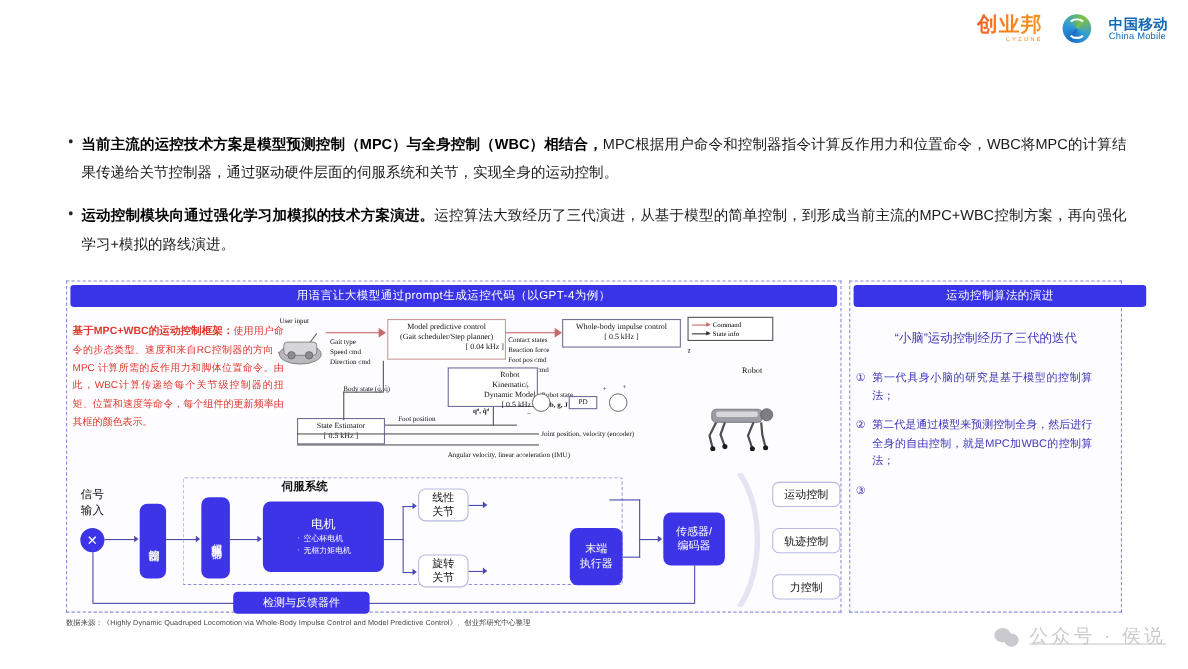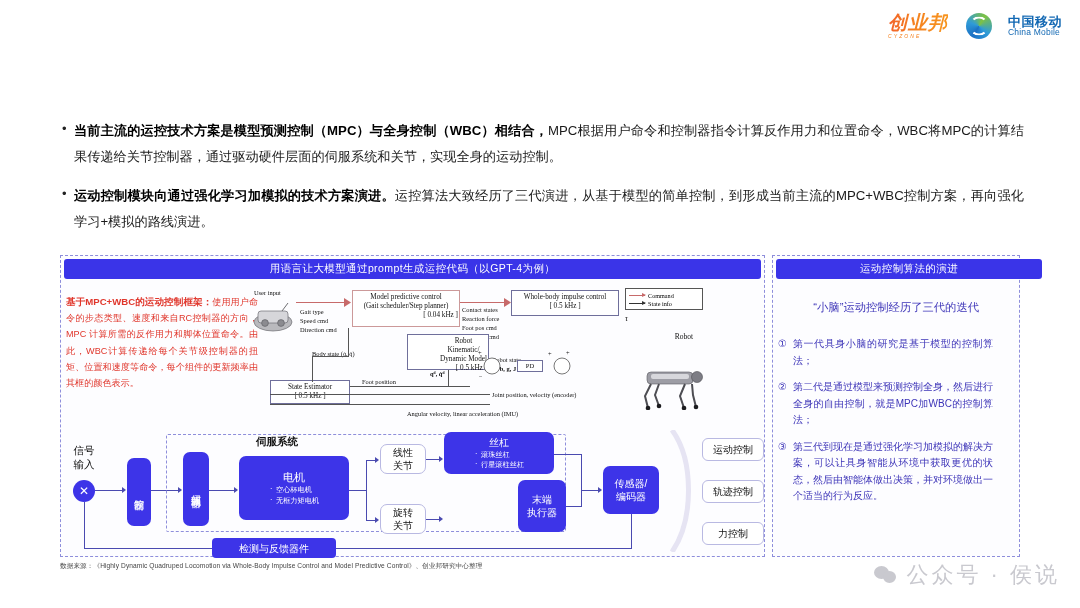--- a/index.html
+++ b/index.html
@@ -6,21 +6,21 @@
   html, body {
     width: 1080px; height: 608px;
     background: #ffffff;
     font-family: "Liberation Sans", "DejaVu Sans", sans-serif;
     overflow: hidden;
   }
   .slide { position: relative; width: 1080px; height: 608px; background:#fff; }
 
   
   .logos { position:absolute; top:13px; right:18px; display:flex; align-items:center; gap:18px; }
-  .logo-cyzone { display:flex; flex-direction:column; align-items:flex-start; line-height:1;font-style:italic; }
+  .logo-cyzone { display:flex; flex-direction:column; align-items:flex-end; line-height:1; }
   .logo-cyzone .cn {
     font-size:19px; font-weight:bold; letter-spacing:1px;
     background: linear-gradient(90deg,#f2622a 0%,#f58220 45%,#f7941d 100%);
     -webkit-background-clip:text; background-clip:text; color:transparent;
     font-family:"DejaVu Sans","Liberation Sans",sans-serif;
   }
   .logo-cyzone .en { font-size:5px; color:#f58220; letter-spacing:2.1px; margin-top:2px; }
   .logo-cmcc { display:flex; align-items:center; gap:16px; }
   .cmcc-mark { width:26px; height:26px; border-radius:50%;
     background: conic-gradient(from 210deg,#1a6fc4 0deg,#2f9bd8 80deg,#7ec242 180deg,#2f9bd8 280deg,#1a6fc4 360deg);
@@ -132,22 +132,22 @@
   .rp-item { display:flex; margin-bottom:10px; }
   .rp-num { flex:0 0 auto; width:15px; font-size:10px; color:#3d34b8; line-height:1.65; }
   .rp-tx { font-size:10px; line-height:1.65; color:#3d34b8; text-align:justify; width:200px; }
 
   
   .source {
     position:absolute; left:60px; top:562px; font-size:6.6px; color:#444; letter-spacing:0.1px;
   }
   .watermark {
     position:absolute; right:20px; bottom:18px;
-    display:flex; align-items:center; gap:8px; color:#c9c9cf;
-    font-size:22px; letter-spacing:3px;
+    display:flex; align-items:flex-end; gap:8px; color:#c9c9cf;
+    font-size:17px; letter-spacing:3px;text-decoration:underline;
   }
   .wm-icon { width:24px; height:20px; position:relative; }
   .wm-icon .b1 { position:absolute; left:0; top:1px; width:15px; height:13px;
     background:#c9c9cf; border-radius:50%; }
   .wm-icon .b2 { position:absolute; left:9px; top:6px; width:13px; height:12px;
     background:#c9c9cf; border-radius:50%; }
 </style>
 </head>
 <body>
 
@@ -348,27 +348,20 @@
     </div>
     <div class="sv-white" style="left:314px; top:74px; width:46px; height:30px;">
       <span><span>旋转</span><br><span>关节</span></span>
     </div>
 
     <div class="sv-line" style="left:360px; top:29px; width:14px; height:1px;"></div>
     <div class="sv-arrow" style="left:373px; top:26px;"></div>
     <div class="sv-line" style="left:360px; top:89px; width:14px; height:1px;"></div>
     <div class="sv-arrow" style="left:373px; top:86px;"></div>
 
-    <div class="sv-blue" style="left:378px; top:2px; width:110px; height:42px; padding:2px;">
-      <div style="font-size:10px;">丝杠</div>
-      <ul class="sv-list">
-        <li>滚珠丝杠</li>
-        <li>行星滚柱丝杠</li>
-      </ul>
-    </div>
 
 
     <div class="sv-blue" style="left:452px; top:50px; width:48px; height:52px;">
       <span>末端</span>
       <span>执行器</span>
     </div>
 
     <div class="sv-line" style="left:488px; top:24px; width:28px; height:1px;"></div>
     <div class="sv-line" style="left:515px; top:24px; width:1px; height:36px;"></div>
     <div class="sv-line" style="left:500px; top:76px; width:16px; height:1px;"></div>
@@ -400,21 +393,20 @@
     <div class="rp-item">
       <div class="rp-num">①</div>
       <div class="rp-tx">第一代具身小脑的研究是基于模型的控制算法；</div>
     </div>
     <div class="rp-item">
       <div class="rp-num">②</div>
       <div class="rp-tx">第二代是通过模型来预测控制全身，然后进行全身的自由控制，就是MPC加WBC的控制算法；</div>
     </div>
     <div class="rp-item">
       <div class="rp-num">③</div>
-      <div class="rp-tx">第三代到现在是通过强化学习加模拟的解决方案，可以让具身智能从环境中获取更优的状态，然后由智能体做出决策，并对环境做出一个适当的行为反应。</div>
     </div>
   </div>
 
   <div class="source">数据来源：《Highly Dynamic Quadruped Locomotion via Whole-Body Impulse Control and Model Predictive Control》、创业邦研究中心整理</div>
 
   <div class="watermark">
     <span class="wm-icon">
         <span class="b1"></span>
         <span class="b2"></span>
       </span>

